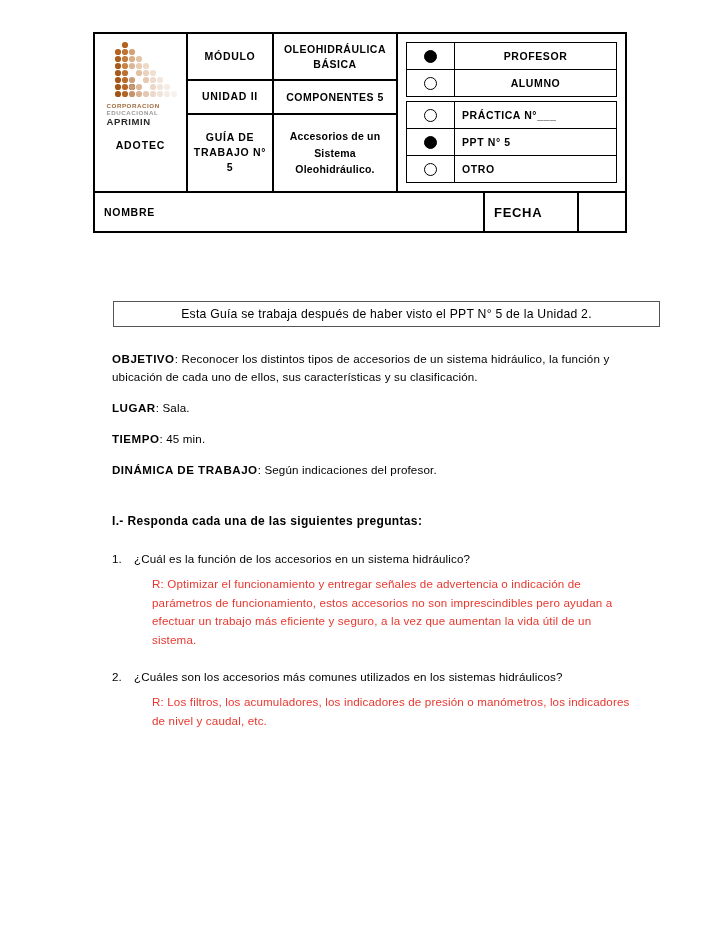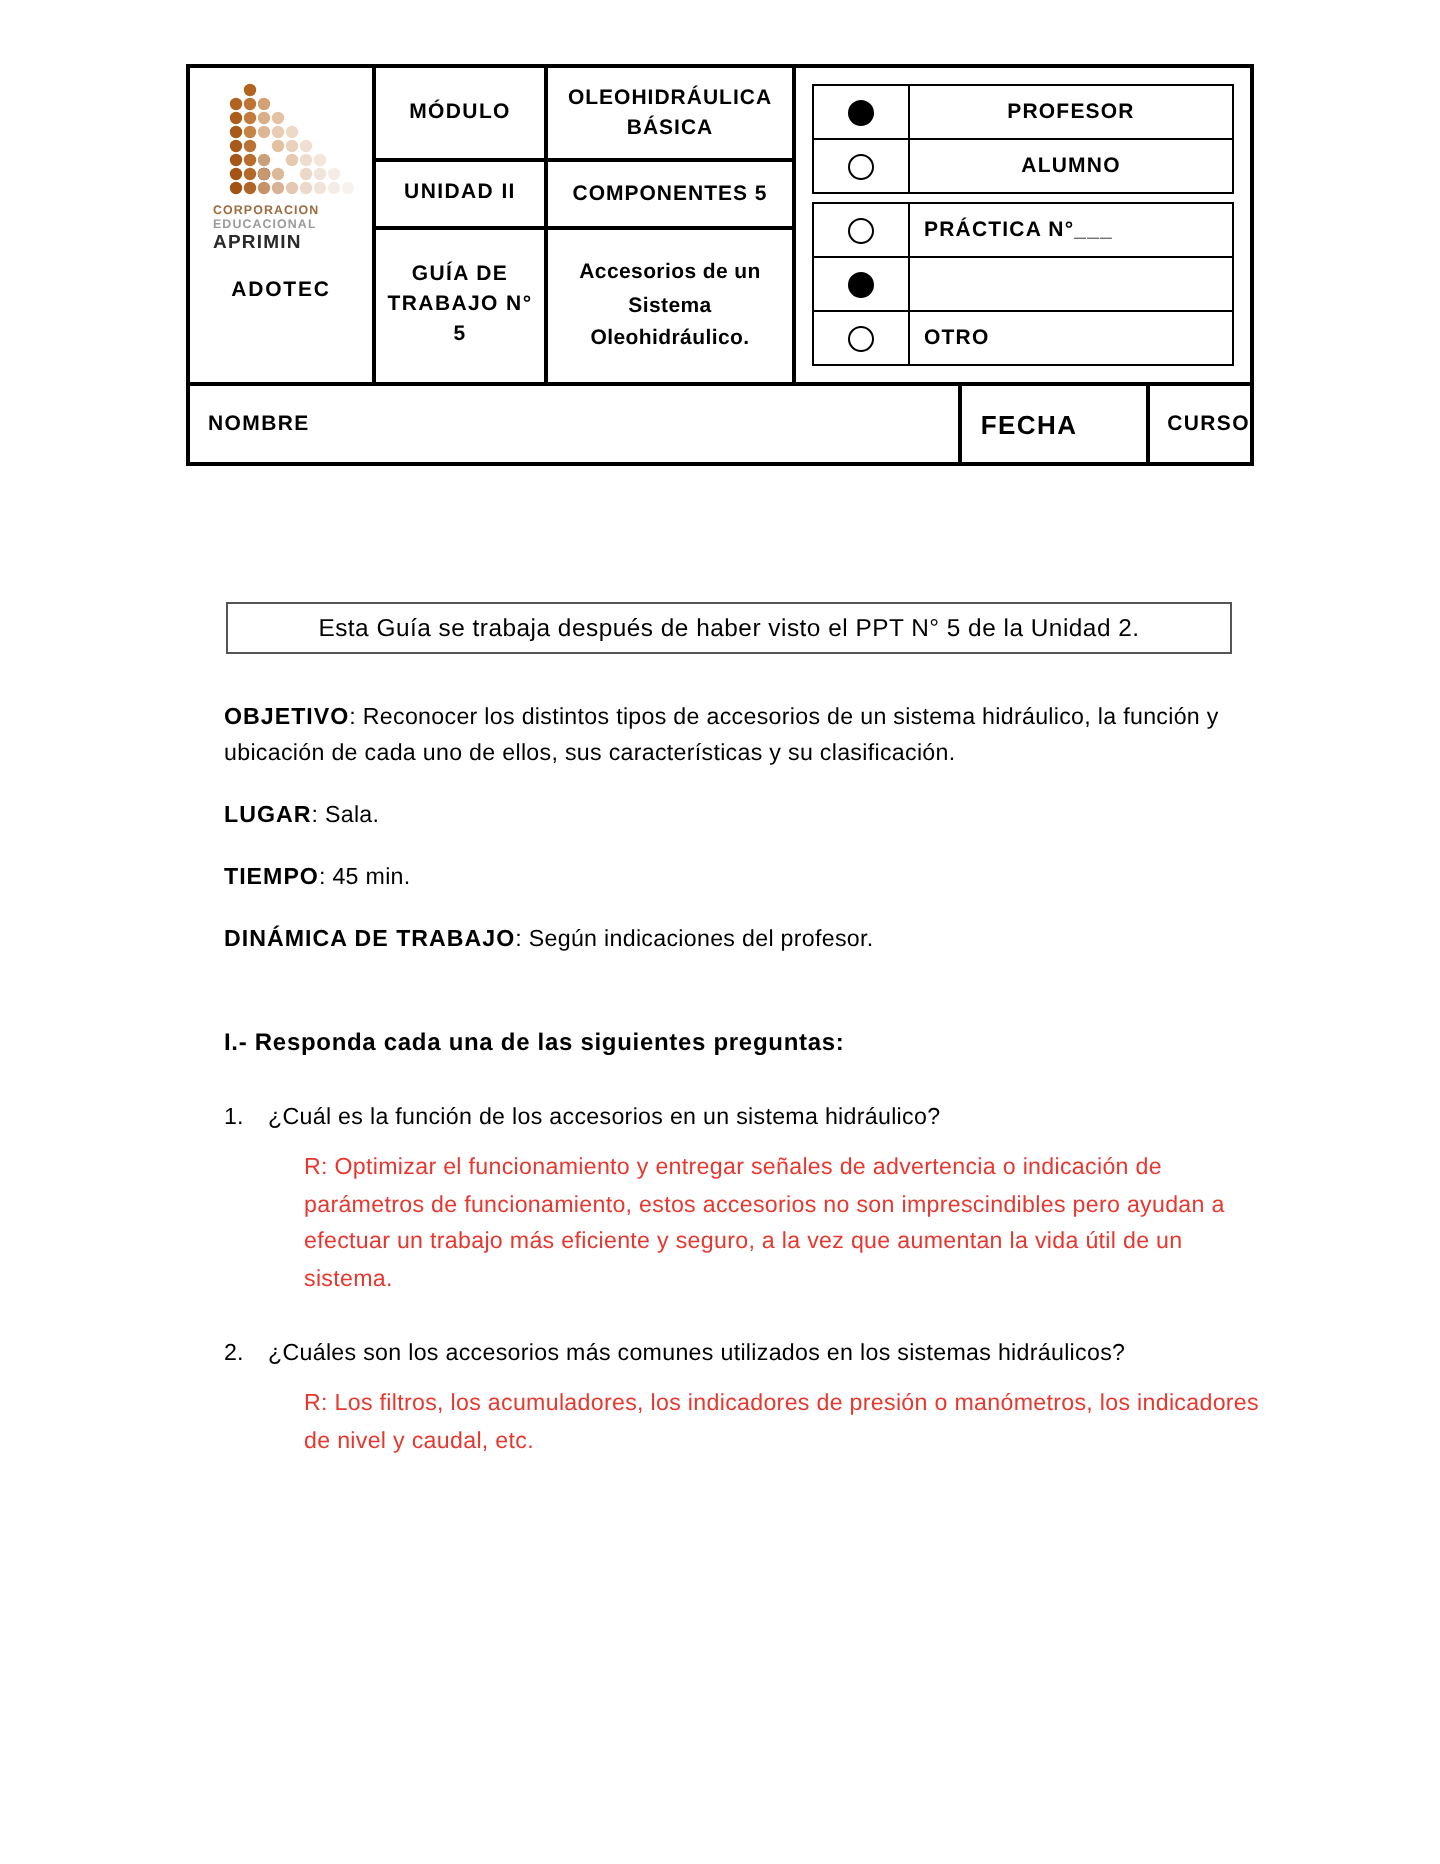--- a/index.html
+++ b/index.html
@@ -210,21 +210,21 @@
     font-size: 10.5px;
     font-weight: bold;
     letter-spacing: 0.7px;
   }
 
   
   #notice-box {
     position: absolute;
     left: 113px;
     top: 301px;
-    width: 503px;
+    width: 547px;
     height: 26px;
     border: 1.2px solid #555;
     box-sizing: border-box;
     display: flex;
     align-items: center;
     justify-content: center;
     font-size: 12.2px;
     letter-spacing: 0.25px;
   }
 
@@ -374,42 +374,40 @@
         <div class="chk-row">
           <div class="chk-mark">
             <span class="circ"></span>
           </div>
           <div class="chk-label left">PRÁCTICA N°___</div>
         </div>
         <div class="chk-row">
           <div class="chk-mark">
             <span class="circ filled"></span>
           </div>
+          <div class="chk-label left">PPT N° 5</div>
         </div>
         <div class="chk-row">
           <div class="chk-mark">
             <span class="circ"></span>
           </div>
           <div class="chk-label left">OTRO</div>
         </div>
       </div>
 
     </div>
   </div>
 
   <div class="hdr-bottom">
     <div class="nombre-cell">
       <span>NOMBRE</span>
     </div>
     <div class="fecha-cell">
       <span>FECHA</span>
     </div>
-    <div class="curso-cell">
-      <span>CURSO</span>
-    </div>
   </div>
 
 </div>
 
 <div id="notice-box">
   <span>Esta Guía se trabaja después de haber visto el PPT N° 5 de la Unidad 2.</span>
 </div>
 
 <div id="body-content">
 

